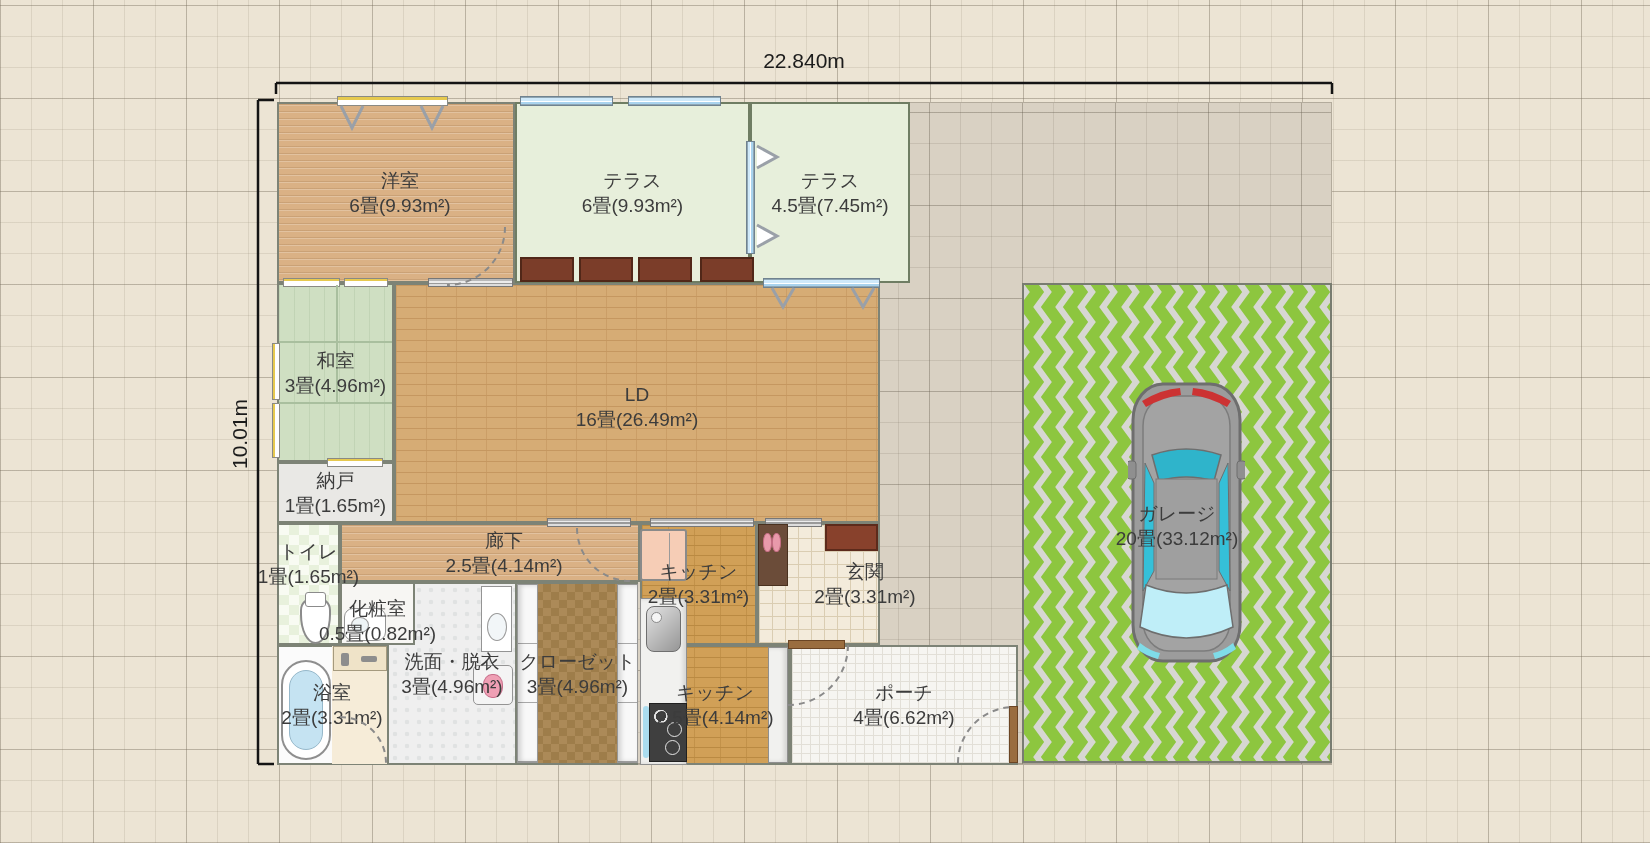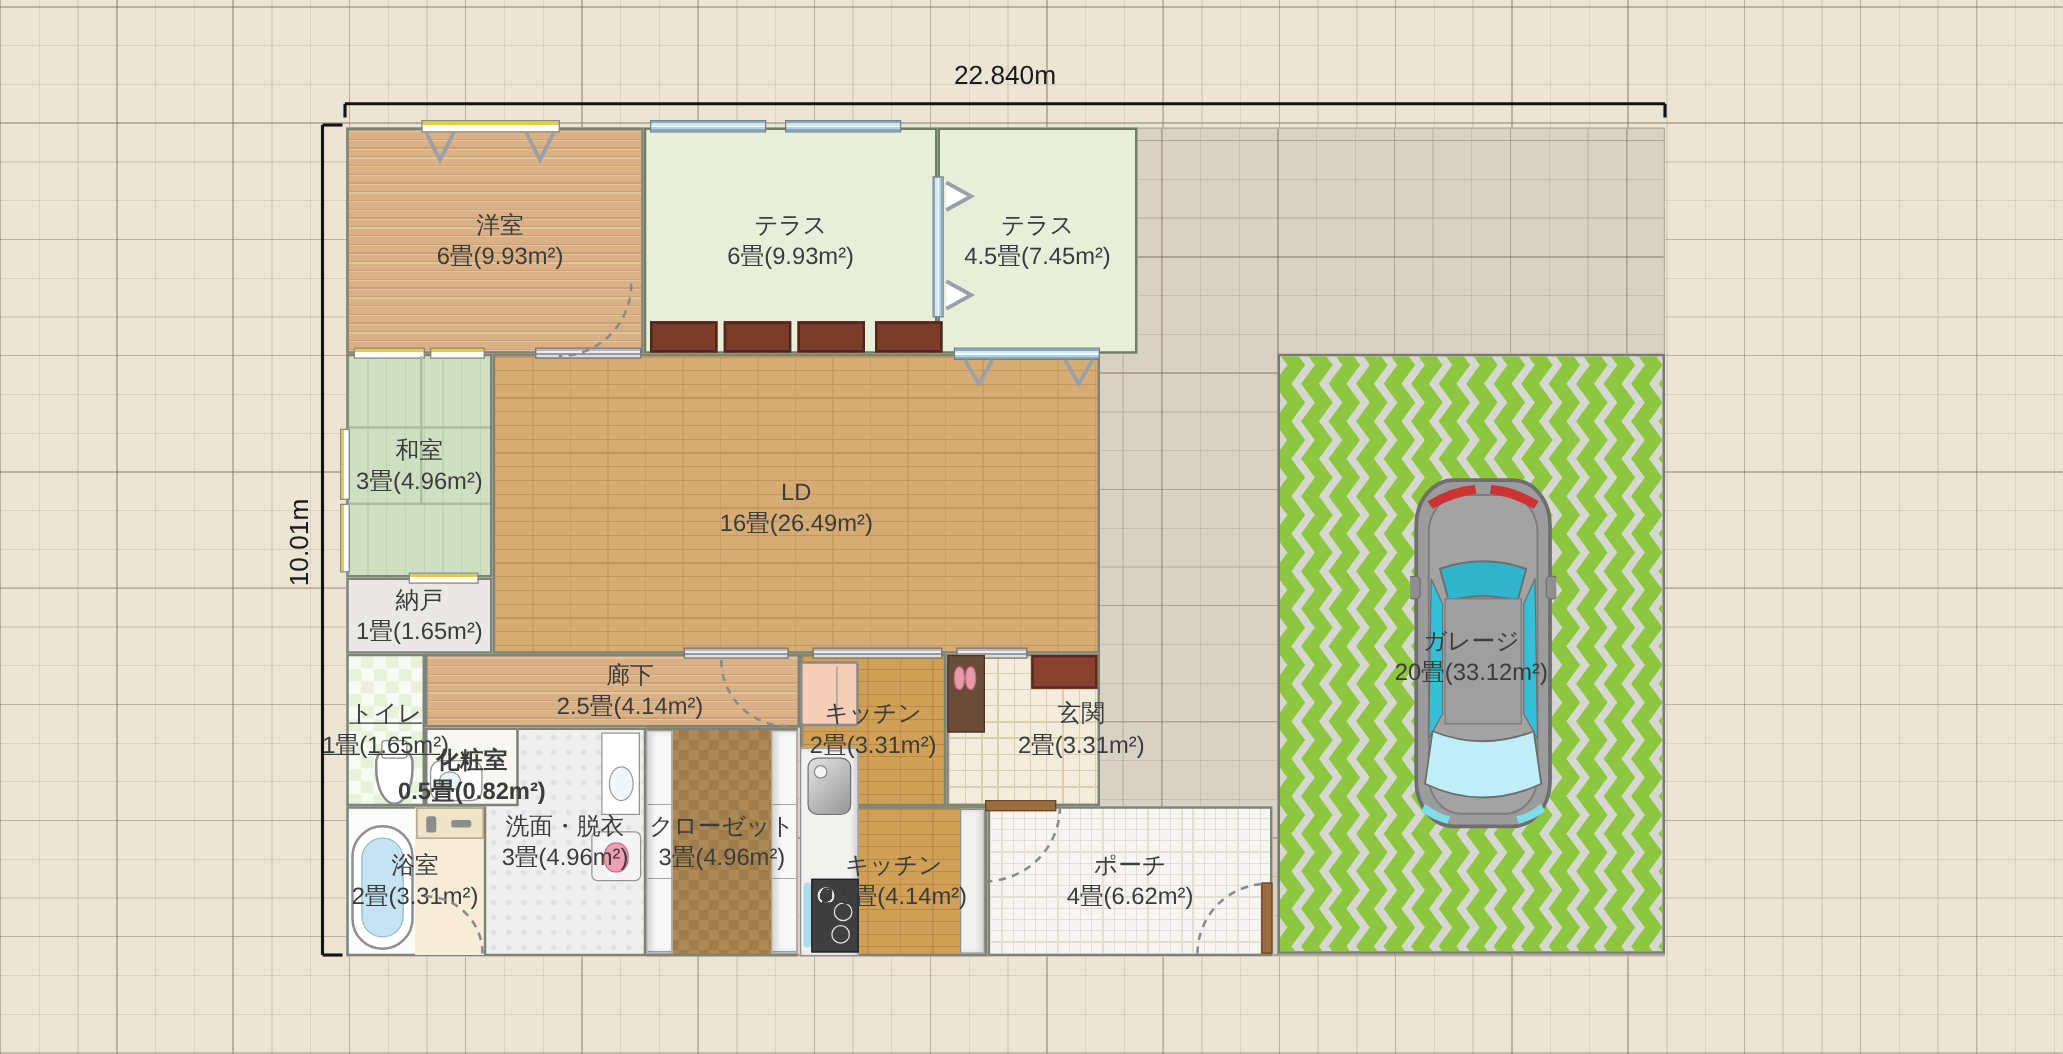--- a/index.html
+++ b/index.html
@@ -150,31 +150,31 @@
       <div class="room-label" style="left: 335.5px; top: 492.5px;">
         <div>納戸</div>
         <div>1畳(1.65m²)</div>
       </div>
       <div class="room floor-wood" style="left: 340px; top: 523px; width: 300px; height: 59px;"></div>
       <div class="room-label" style="left: 504px; top: 552.5px;">
         <div>廊下</div>
         <div>2.5畳(4.14m²)</div>
       </div>
       <div class="room floor-checker-green" style="left: 277px; top: 523px; width: 63px; height: 122px;"></div>
-      <div class="room-label" style="left: 308.5px; top: 584px; text-decoration: underline;">
+      <div class="room-label" style="left: 308.5px; top: 564px;">
         <div>トイレ</div>
         <div>1畳(1.65m²)</div>
       </div>
       <div class="room floor-tile-dot" style="left: 387px; top: 582px; width: 130px; height: 183px;"></div>
       <div class="room-label" style="left: 452px; top: 673.5px;">
         <div>洗面・脱衣</div>
         <div>3畳(4.96m²)</div>
       </div>
       <div class="room floor-plain-white" style="left: 340px; top: 582px; width: 75px; height: 63px;"></div>
-      <div class="room-label" style="left: 377.5px; top: 620.5px; font-weight: bold;">
+      <div class="room-label" style="left: 377.5px; top: 620.5px;">
         <div>化粧室</div>
         <div>0.5畳(0.82m²)</div>
       </div>
       <div class="room floor-checker-brown" style="left: 517px; top: 582px; width: 121px; height: 183px;"></div>
       <div class="room-label" style="left: 577.5px; top: 673.5px;">
         <div>クローゼット</div>
         <div>3畳(4.96m²)</div>
       </div>
       <div class="room floor-bath" style="left: 277px; top: 645px; width: 110px; height: 120px;"></div>
       <div class="room-label" style="left: 332px; top: 705px;">

